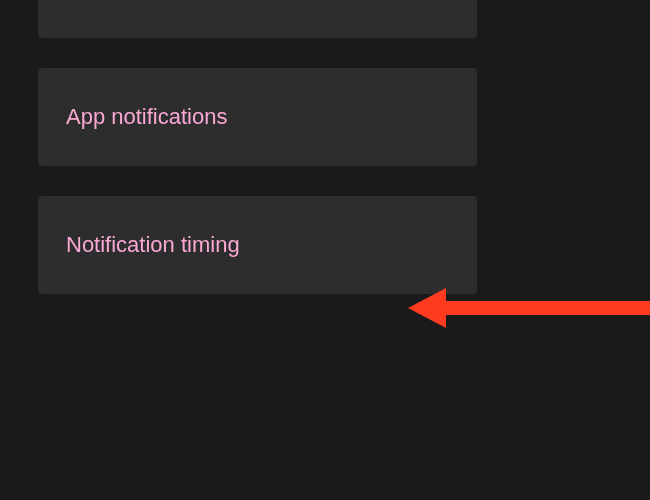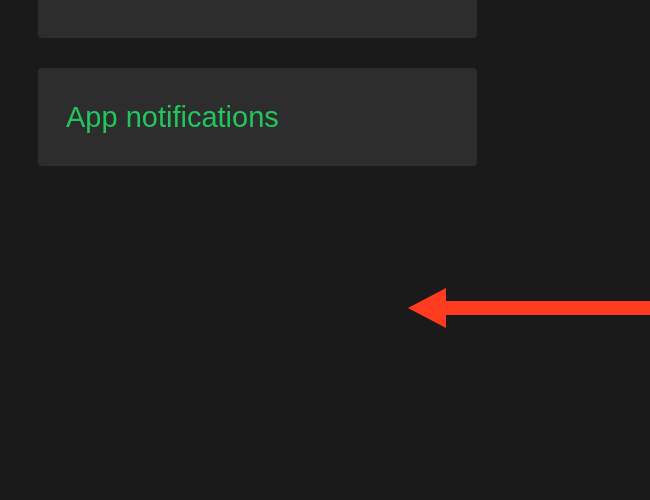--- a/index.html
+++ b/index.html
@@ -30,22 +30,22 @@
       background: #2d2d2d;
       border-radius: 4px;
       padding: 24px 28px;
       margin-bottom: 30px;
       cursor: pointer;
       min-height: 98px;
       display: flex;
       align-items: center;
     }
     .menu-item-label {
-      color: #22c55e;
-      font-size: 29px;
+      color: #f9a8d4;
+      font-size: 22px;
       font-weight: 400;
     }
     .arrow-annotation {
       position: absolute;
       top: 288px;
       left: 408px;
       display: flex;
       align-items: center;
       pointer-events: none;
     }
@@ -70,20 +70,23 @@
 
     <div class="menu-item">
       <span class="menu-item-label">Xbox notifications</span>
     </div>
 
     <div class="menu-item">
       <span class="menu-item-label">App notifications</span>
     </div>
 
 
+    <div class="menu-item">
+      <span class="menu-item-label">Notification timing</span>
+    </div>
 
   </div>
 
   <div class="arrow-annotation">
     <div class="arrow-head"></div>
     <div class="arrow-shaft"></div>
   </div>
 </div>
 
 </body></html>

